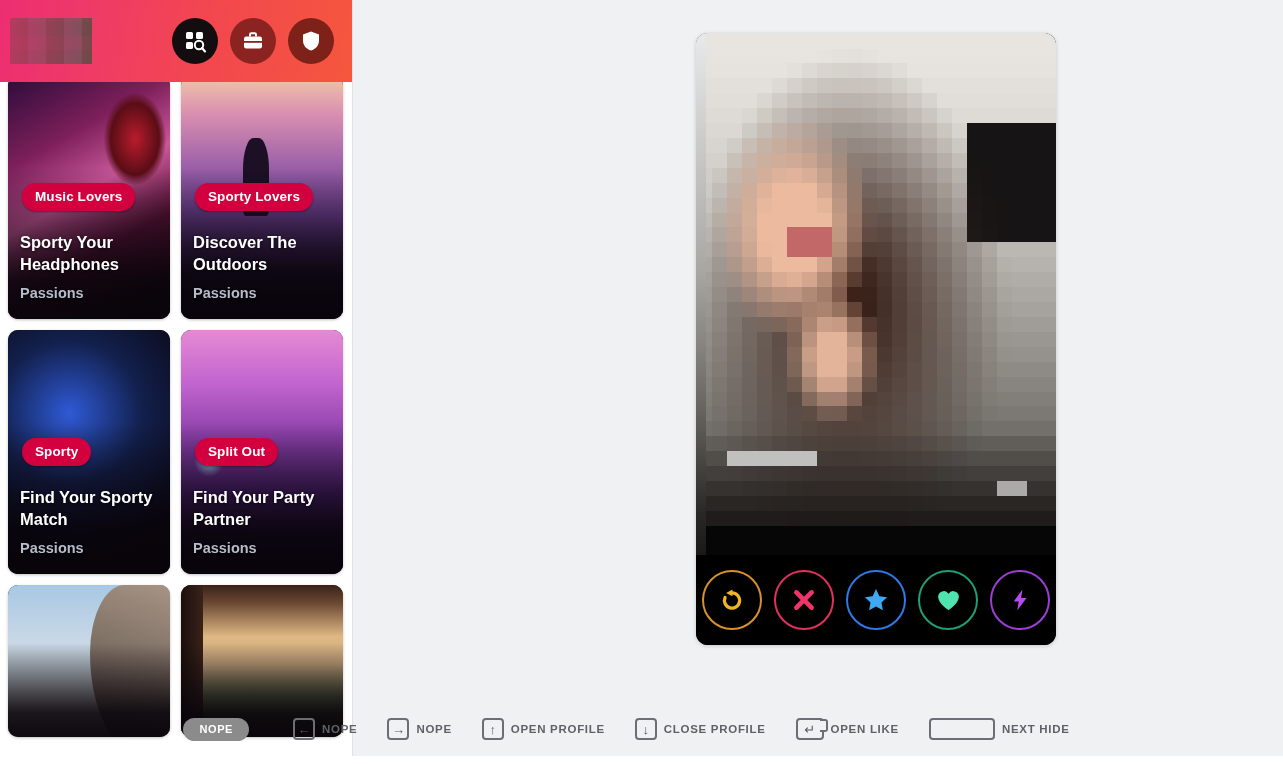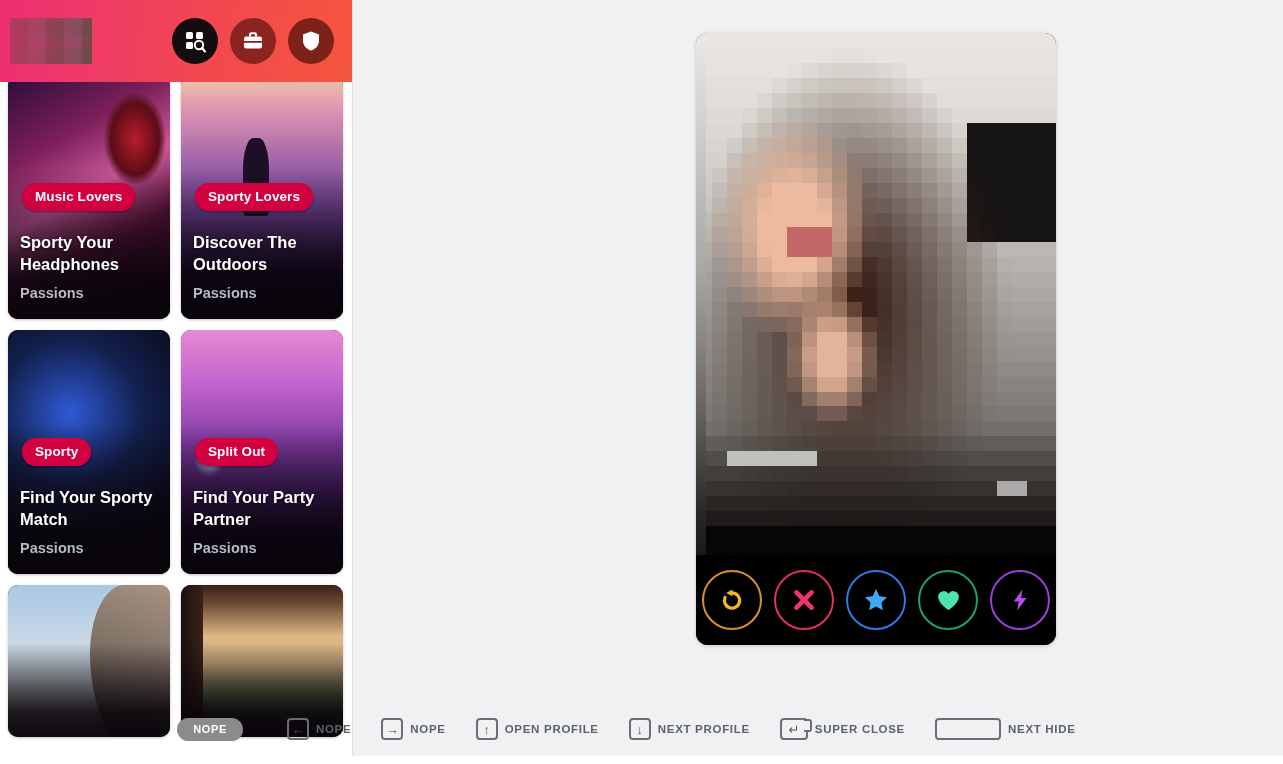--- a/index.html
+++ b/index.html
@@ -1158,25 +1158,25 @@
         <div class="sc">
           <div class="key">→</div>
           <div class="sc-label">NOPE</div>
         </div>
         <div class="sc">
           <div class="key">↑</div>
           <div class="sc-label">OPEN PROFILE</div>
         </div>
         <div class="sc">
           <div class="key">↓</div>
-          <div class="sc-label">NEXT PROFILE</div>
+          <div class="sc-label">CLOSE PROFILE</div>
         </div>
         <div class="sc">
           <div class="key enter">↵<span class="ret"></span></div>
-          <div class="sc-label">SUPER CLOSE</div>
+          <div class="sc-label">OPEN LIKE</div>
         </div>
         <div class="sc">
           <div class="key wide"></div>
           <div class="sc-label">NEXT HIDE</div>
         </div>
       </div>
   </div>
 
   <div class="bottom-strip"></div>
 </div>

